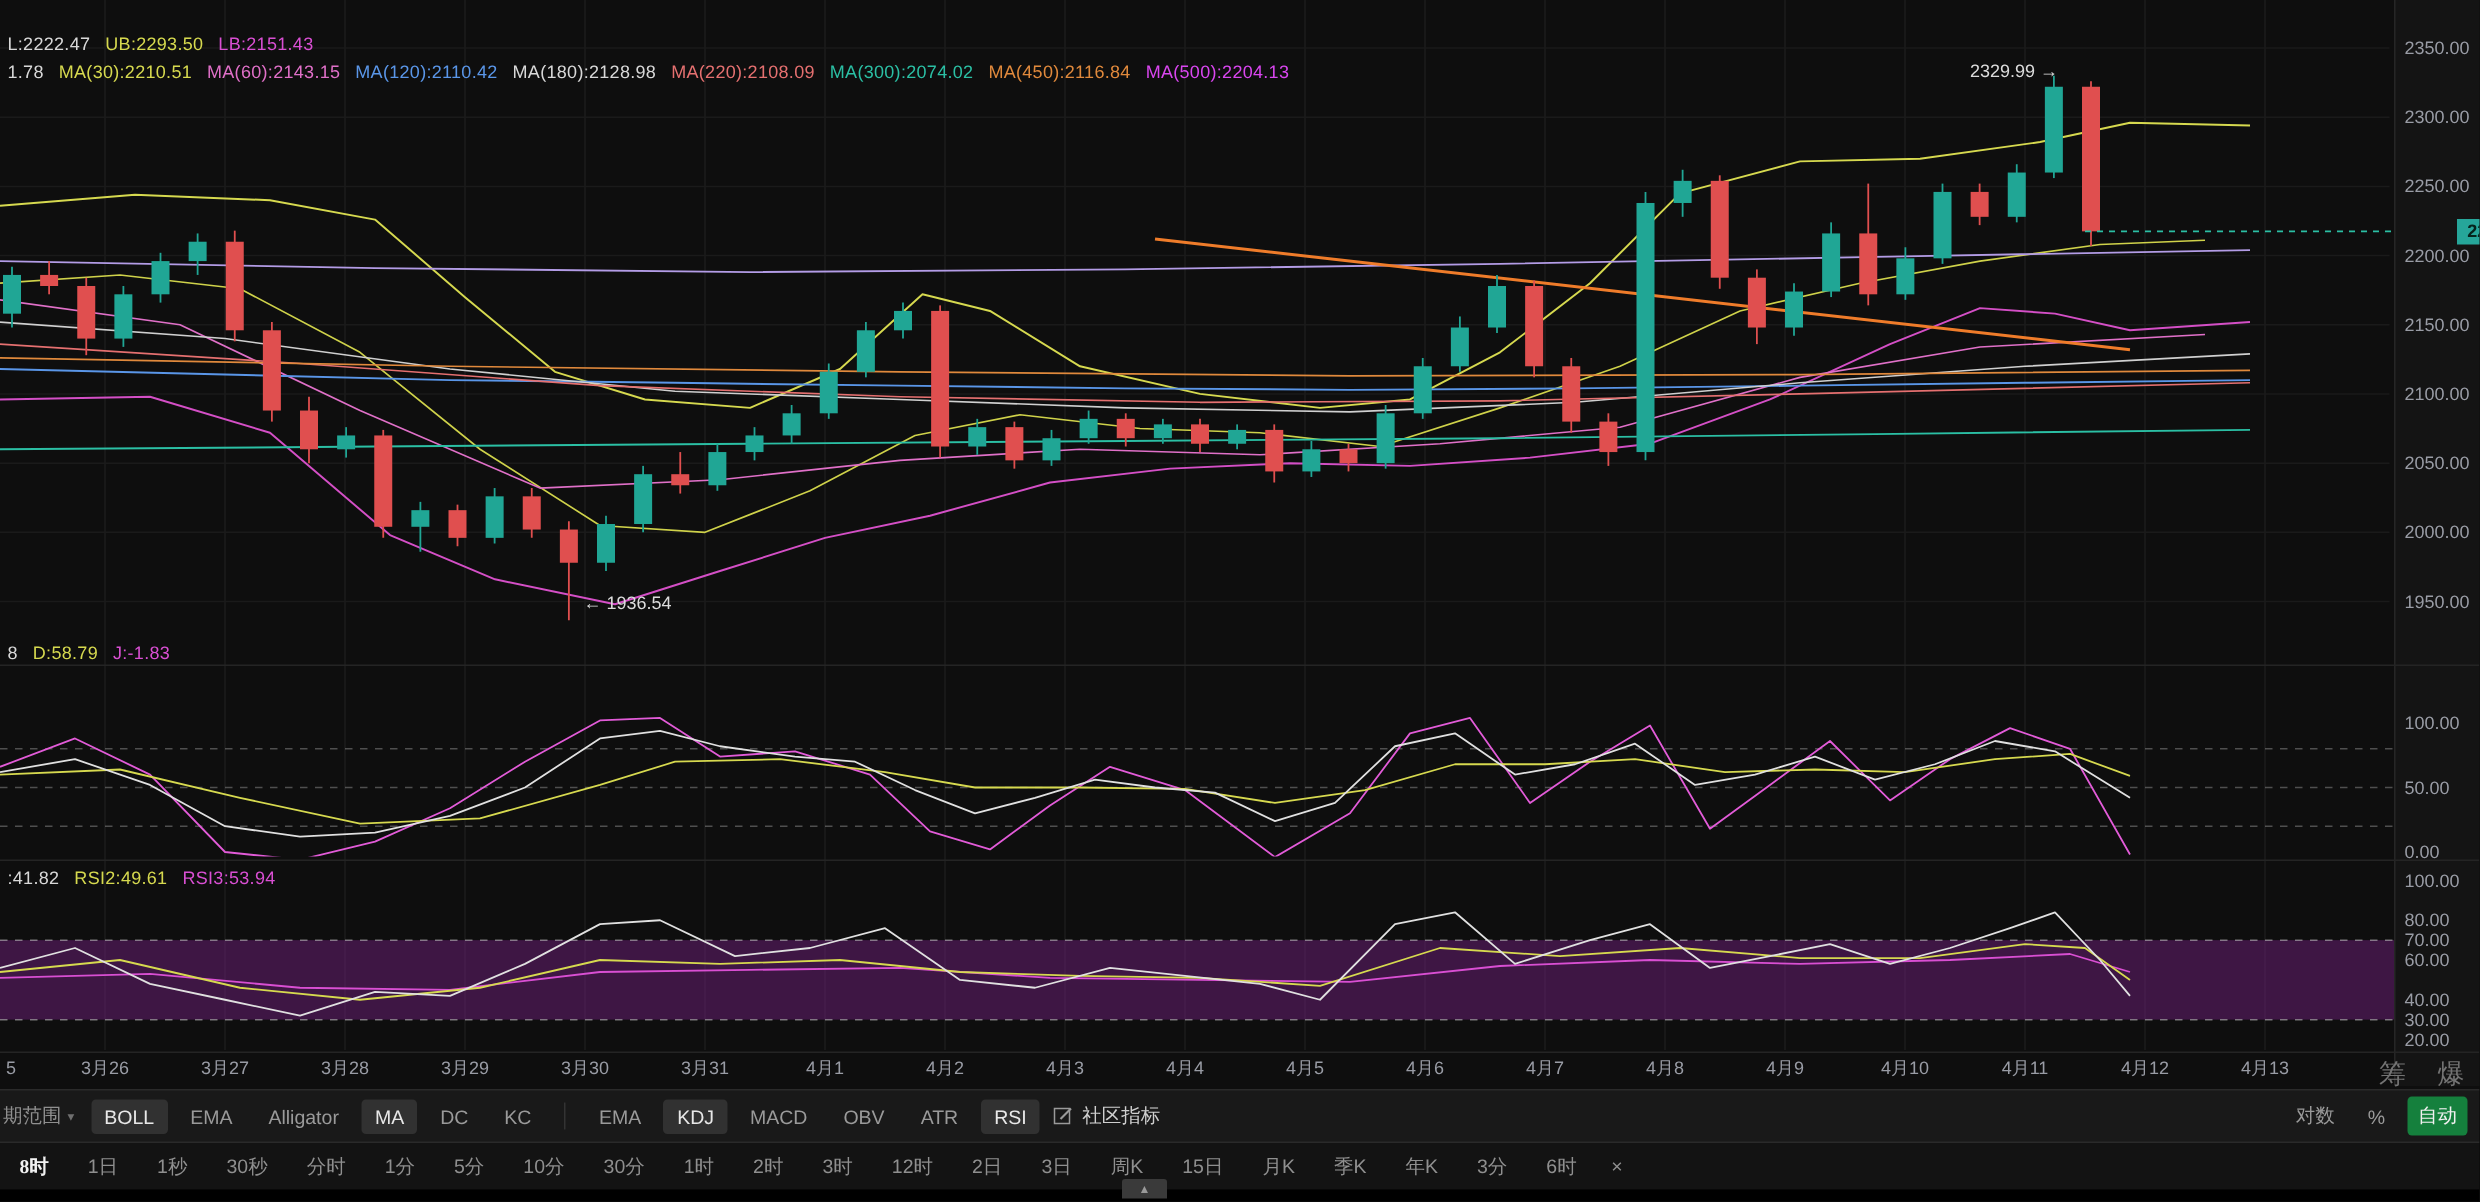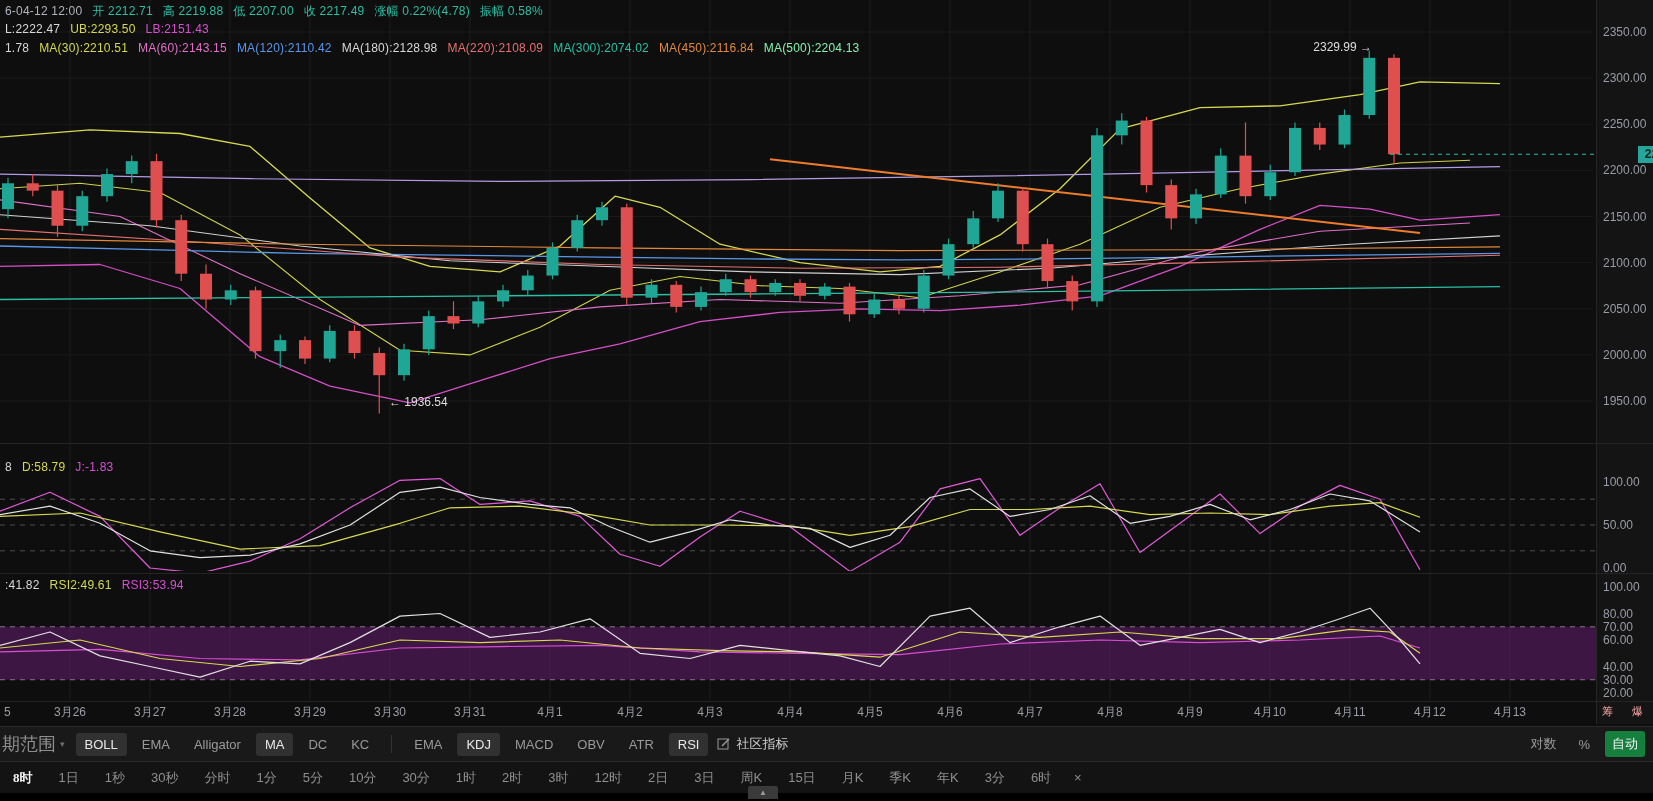--- a/index.html
+++ b/index.html
@@ -4,27 +4,27 @@
 <style>
   html,body{margin:0;padding:0;background:#0e0e0e;width:1653px;height:801px;overflow:hidden;
     font-family:"Liberation Sans","DejaVu Sans",sans-serif;}
   .app{position:relative;width:1653px;height:801px;background:#0e0e0e;}
   #chart-svg{position:absolute;left:0;top:0;}
   .axis-strip{position:absolute;left:1596px;top:0;width:57px;height:724px;background:#141414;border-left:1px solid #262626;}
   .info-row{position:absolute;left:5px;font-size:12px;line-height:15px;white-space:nowrap;z-index:5;letter-spacing:.2px;}
   .info-row span{margin-right:10px;font-weight:500;}
   .c-gray{color:#b0b3bc}.c-teal{color:#2bbfa4}.c-white{color:#d8d8d8}.c-yellow{color:#d6d94f}
   .c-magenta{color:#d94fd3}.c-pink{color:#e070c8}.c-blue{color:#5a96e8}.c-red{color:#e57070}
-  .c-orange{color:#e0893c}.c-purple{color:#86efac}
+  .c-orange{color:#e0893c}.c-purple{color:#d946ef}
   .price-badge{position:absolute;left:1596px;top:146px;width:57px;height:17px;background:#26a69a;color:#06241d;
     font-size:12px;font-weight:700;text-align:center;line-height:17px;z-index:6;margin-left:42px;}
-  .side-labels{position:absolute;right:2px;top:704px;font-size:11px;color:#fca5a5;letter-spacing:8px;z-index:6;white-space:nowrap;}
+  .side-labels{position:absolute;right:2px;top:704px;font-size:18px;color:#737373;letter-spacing:8px;z-index:6;white-space:nowrap;}
   .toolbar{position:absolute;left:0;top:726px;width:1653px;height:36px;background:#191919;border-top:1px solid #2a2a2a;
     border-bottom:1px solid #2a2a2a;display:flex;align-items:center;box-sizing:border-box;z-index:7;}
-  .tb-left{color:#8f8f8f;font-size:18px;margin-left:0;padding-left:2px;white-space:nowrap;}
+  .tb-left{color:#8f8f8f;font-size:13px;margin-left:0;padding-left:2px;white-space:nowrap;}
   .tb-caret{color:#6f6f6f;font-size:9px;margin:0 8px 0 4px;}
   .tb-btn{color:#9a9a9a;font-size:13px;padding:4px 9px;margin:0 3px;border-radius:3px;cursor:default;white-space:nowrap;}
   .tb-btn.active{background:#313131;color:#e8e8e8;}
   .tb-divider{width:1px;height:18px;background:#333;margin:0 10px;}
   .tb-community{display:flex;align-items:center;color:#cfcfcf;font-size:13px;margin-left:6px;white-space:nowrap;}
   .tb-community svg{margin-right:5px;}
   .tb-spacer{flex:1;}
   .tb-right{display:flex;align-items:center;margin-right:4px;}
   .tb-right .tb-btn{margin:0 4px;padding:4px 7px;}
   .tb-btn.boxed{background:#15803d;color:#f0f0f0;}
@@ -258,24 +258,23 @@
       <text x="1110" y="716" fill="#999ca5" font-size="12" text-anchor="middle" font-family="Liberation Sans, DejaVu Sans, sans-serif">4月8</text>
       <text x="1190" y="716" fill="#999ca5" font-size="12" text-anchor="middle" font-family="Liberation Sans, DejaVu Sans, sans-serif">4月9</text>
       <text x="1270" y="716" fill="#999ca5" font-size="12" text-anchor="middle" font-family="Liberation Sans, DejaVu Sans, sans-serif">4月10</text>
       <text x="1350" y="716" fill="#999ca5" font-size="12" text-anchor="middle" font-family="Liberation Sans, DejaVu Sans, sans-serif">4月11</text>
       <text x="1430" y="716" fill="#999ca5" font-size="12" text-anchor="middle" font-family="Liberation Sans, DejaVu Sans, sans-serif">4月12</text>
       <text x="1510" y="716" fill="#999ca5" font-size="12" text-anchor="middle" font-family="Liberation Sans, DejaVu Sans, sans-serif">4月13</text>
       <text x="1372" y="51" fill="#dcdcdc" font-size="12" text-anchor="end" font-family="Liberation Sans, DejaVu Sans, sans-serif">2329.99 →</text>
       <text x="389" y="406" fill="#dcdcdc" font-size="12" text-anchor="start" font-family="Liberation Sans, DejaVu Sans, sans-serif">← 1936.54</text>
     </svg>
 
-  <div class="info-row" style="top:4px" id="row1"><span class="c-gray">6-04-12 12:00</span><span class="c-teal">开 2212.71</span><span class="c-teal">高 2219.88</span><span class="c-teal">低 2207.00</span><span class="c-teal">收 2217.49</span><span class="c-teal">涨幅 0.22%(4.78)</span><span class="c-teal">振幅 0.58%</span></div>
   <div class="info-row" style="top:22px" id="row2"><span class="c-white">L:2222.47</span><span class="c-yellow">UB:2293.50</span><span class="c-magenta">LB:2151.43</span></div>
   <div class="info-row" style="top:41px" id="row3"><span class="c-white">1.78</span><span class="c-yellow">MA(30):2210.51</span><span class="c-pink">MA(60):2143.15</span><span class="c-blue">MA(120):2110.42</span><span class="c-white">MA(180):2128.98</span><span class="c-red">MA(220):2108.09</span><span class="c-teal">MA(300):2074.02</span><span class="c-orange">MA(450):2116.84</span><span class="c-purple">MA(500):2204.13</span></div>
-  <div class="info-row" style="top:460px" id="rowk"><span class="c-white">8</span><span class="c-yellow">D:58.79</span><span class="c-magenta">J:-1.83</span></div>
+  <div class="info-row" style="top:428px" id="rowk"><span class="c-white">8</span><span class="c-yellow">D:58.79</span><span class="c-magenta">J:-1.83</span></div>
   <div class="info-row" style="top:578px" id="rowr"><span class="c-white">:41.82</span><span class="c-yellow">RSI2:49.61</span><span class="c-magenta">RSI3:53.94</span></div>
 
   <div class="price-badge">2217.49</div>
   <div class="side-labels">筹 爆</div>
 
   <div class="toolbar" id="toolbar">
       <div class="tb-left">期范围</div>
       <div class="tb-caret">▾</div>
       <div class="tb-btn active">BOLL</div>
       <div class="tb-btn">EMA</div>

